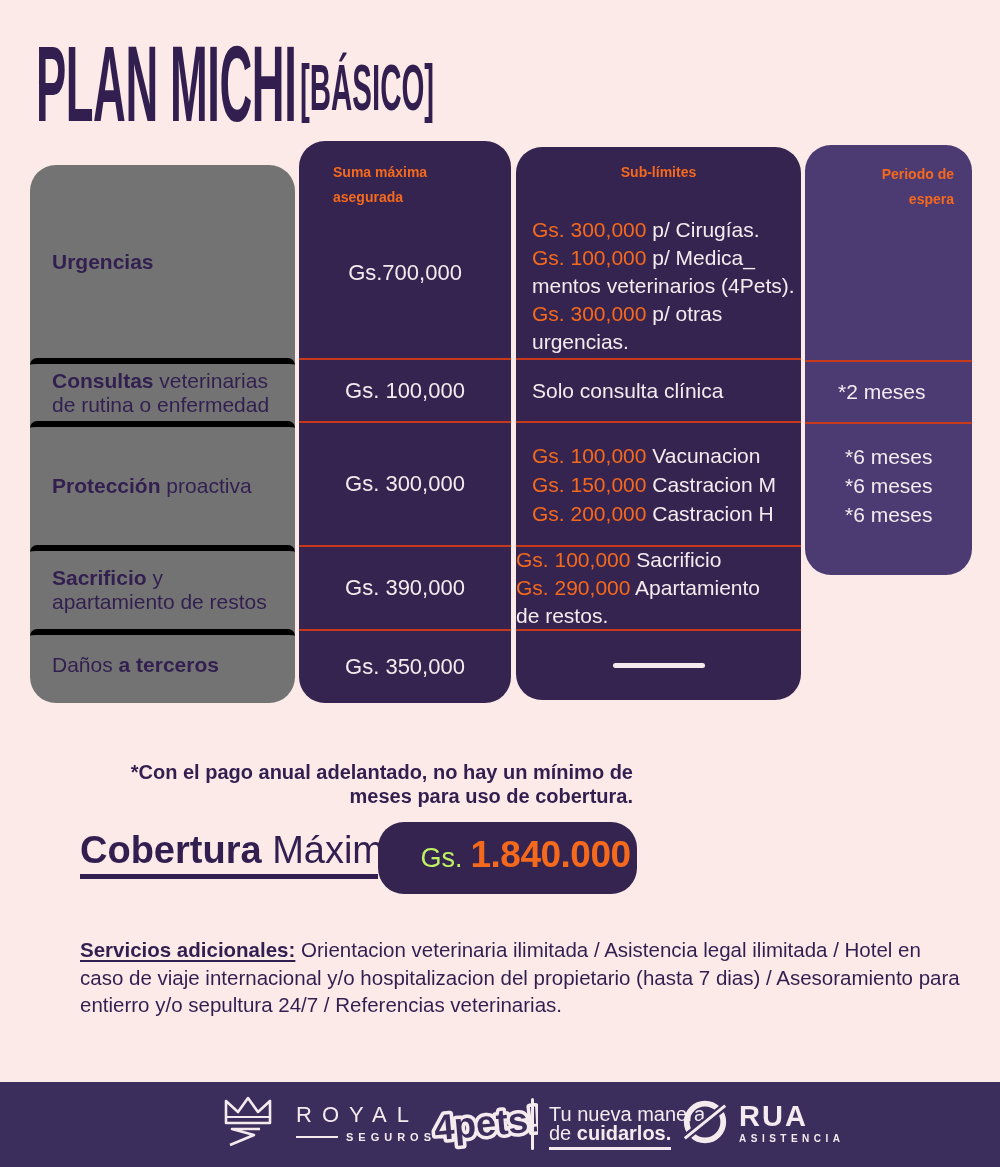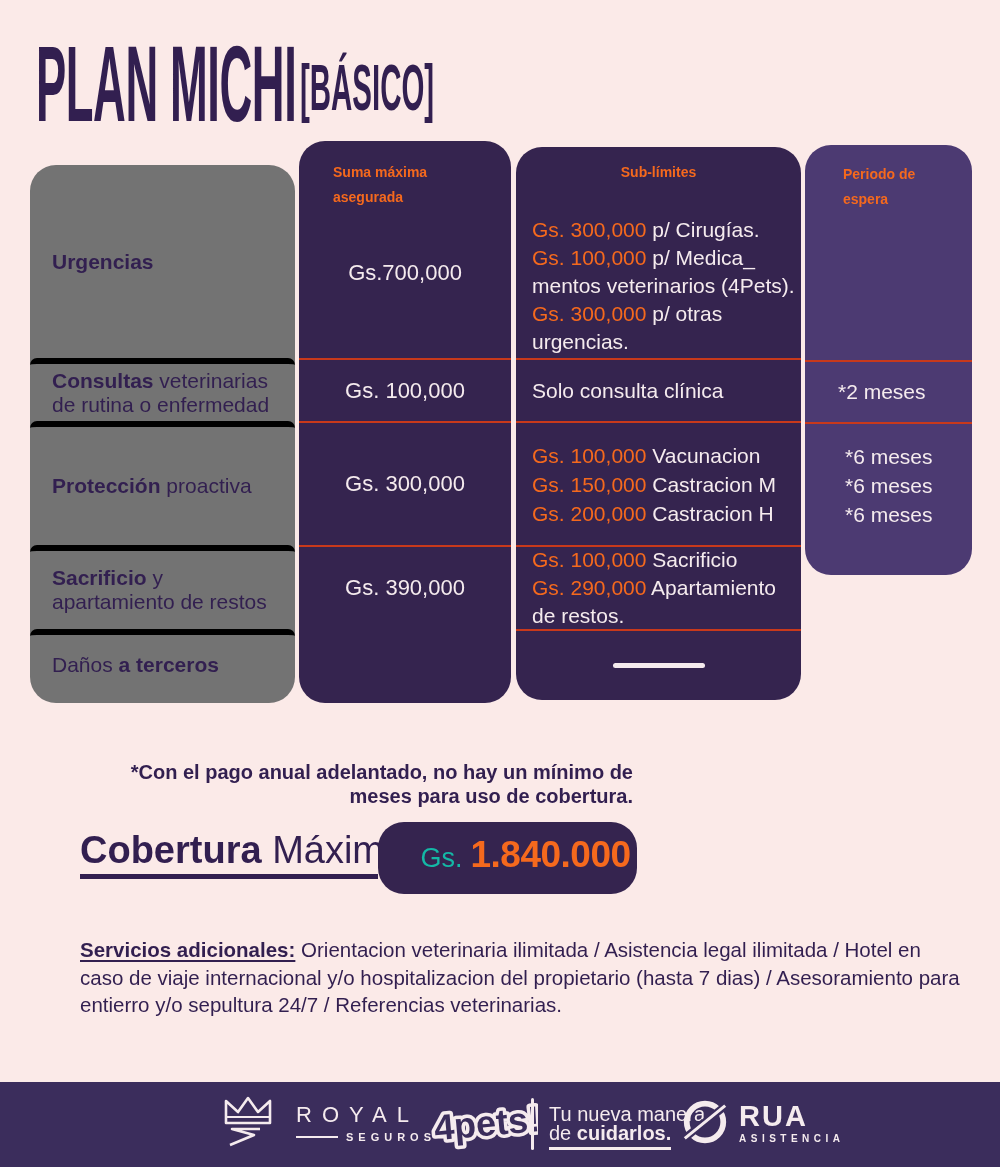--- a/index.html
+++ b/index.html
@@ -57,44 +57,44 @@
 
   
   .c3r1{height:211px;display:block;}
   .c3-header{text-align:center;padding-top:13px;}
   .sub-lines{margin-top:31px;padding-left:16px;}
   .sub-line{font-size:21px;line-height:28px;color:#F5EBEE;white-space:nowrap;}
   .amt{color:#F5691D;}
   .c3r2{height:63px;padding-left:16px;font-size:21px;color:#F5EBEE;}
   .c3r3{height:124px;flex-direction:column;align-items:flex-start;justify-content:center;padding-left:16px;}
   .c3r3 .sub-line{line-height:29px;}
-  .c3r4{height:84px;flex-direction:column;align-items:flex-start;justify-content:center;padding-left:16px;}
+  .c3r4{height:84px;flex-direction:column;align-items:flex-start;justify-content:center;}
   .c3r4 .sub-line{line-height:28px;}
   .c3r5{height:71px;justify-content:center;}
   .dash{width:92px;height:5px;border-radius:3px;background:#F5EBEE;}
 
   
   .c4r1{height:215px;display:block;}
-  .c4-header{padding:17px 18px 0 38px;}
+  .c4-header{padding:17px 18px 0 38px;text-align:right;}
   .c4r2{height:62px;padding-left:33px;font-size:21px;color:#F5EBEE;}
   .c4r3{height:153px;flex-direction:column;align-items:flex-start;justify-content:flex-start;padding:18px 0 0 40px;box-sizing:border-box;}
   .c4r3 .per-line{font-size:21px;line-height:29px;color:#F5EBEE;}
 
   
   .footnote{left:78px;top:760px;width:555px;font-size:20px;line-height:24px;font-weight:700;color:#321F50;text-align:right;}
 
   
   .coverage-label{left:80px;top:830px;font-size:38px;line-height:40px;color:#321F50;white-space:nowrap;}
   .coverage-label .light{font-weight:400;}
   .coverage-underline{left:80px;top:874px;width:298px;height:5px;background:#321F50;}
   .coverage-pill{
     left:378px;top:822px;width:259px;height:72px;border-radius:26px;background:#35244F;
     display:flex;align-items:baseline;justify-content:center;gap:8px;
   }
-  .coverage-pill .cur{font-size:27px;color:#14b8a6;line-height:72px;margin-left:36px;}
+  .coverage-pill .cur{font-size:27px;color:#bef264;line-height:72px;margin-left:36px;}
   .coverage-pill .amount{font-size:37px;font-weight:800;color:#F5691D;letter-spacing:-.5px;}
 
   
   .services{left:80px;top:936px;width:880px;font-size:20.5px;line-height:27.5px;color:#321F50;}
   .services .lbl{font-weight:700;text-decoration:underline;text-decoration-thickness:2px;text-underline-offset:3px;}
 
   
   .footer{left:0;top:1082px;width:1000px;height:85px;background:#3B2D5C;color:#F5EBEE;}
   .royal{left:222px;top:11px;display:flex;align-items:center;gap:22px;}
   .royal-text{display:flex;flex-direction:column;}
@@ -145,20 +145,23 @@
   </div>
   <div class="row c2r2 div-p">
       <span class="value">Gs. 100,000</span>
     </div>
   <div class="row c2r3 div-p">
       <span class="value">Gs. 300,000</span>
     </div>
   <div class="row c2r4 div-p">
       <span class="value">Gs. 390,000</span>
     </div>
+  <div class="row c2r5 div-p">
+      <span class="value">Gs. 350,000</span>
+    </div>
 </div>
 
 <div class="abs col col3">
   <div class="row c3r1">
     <div class="col-header c3-header">Sub-límites</div>
     <div class="sub-lines">
       <div class="sub-line"><span class="amt">Gs. 300,000</span><span> p/ Cirugías.</span></div>
       <div class="sub-line"><span class="amt">Gs. 100,000</span><span> p/ Medica_</span></div>
       <div class="sub-line"><span>mentos veterinarios (4Pets).</span></div>
       <div class="sub-line"><span class="amt">Gs. 300,000</span><span> p/ otras</span></div>

